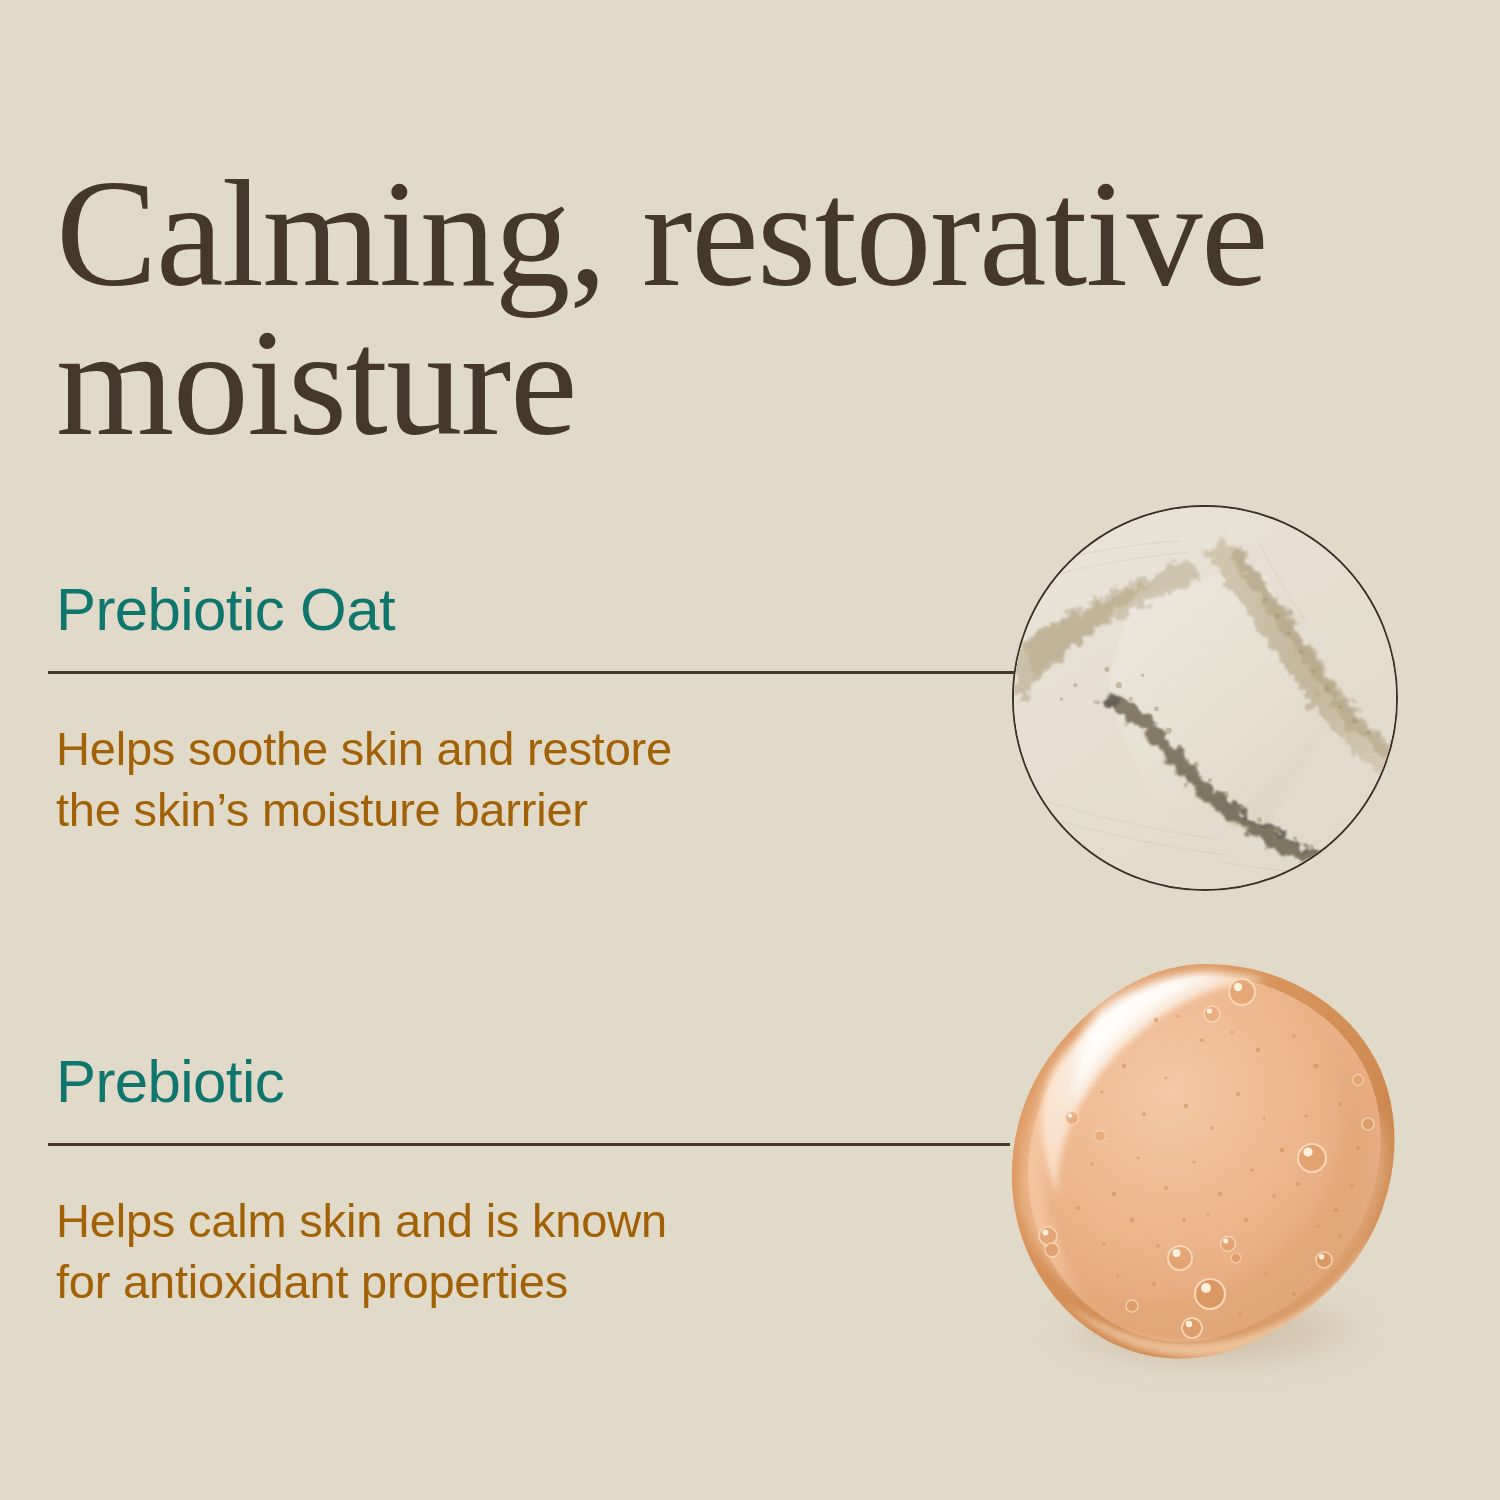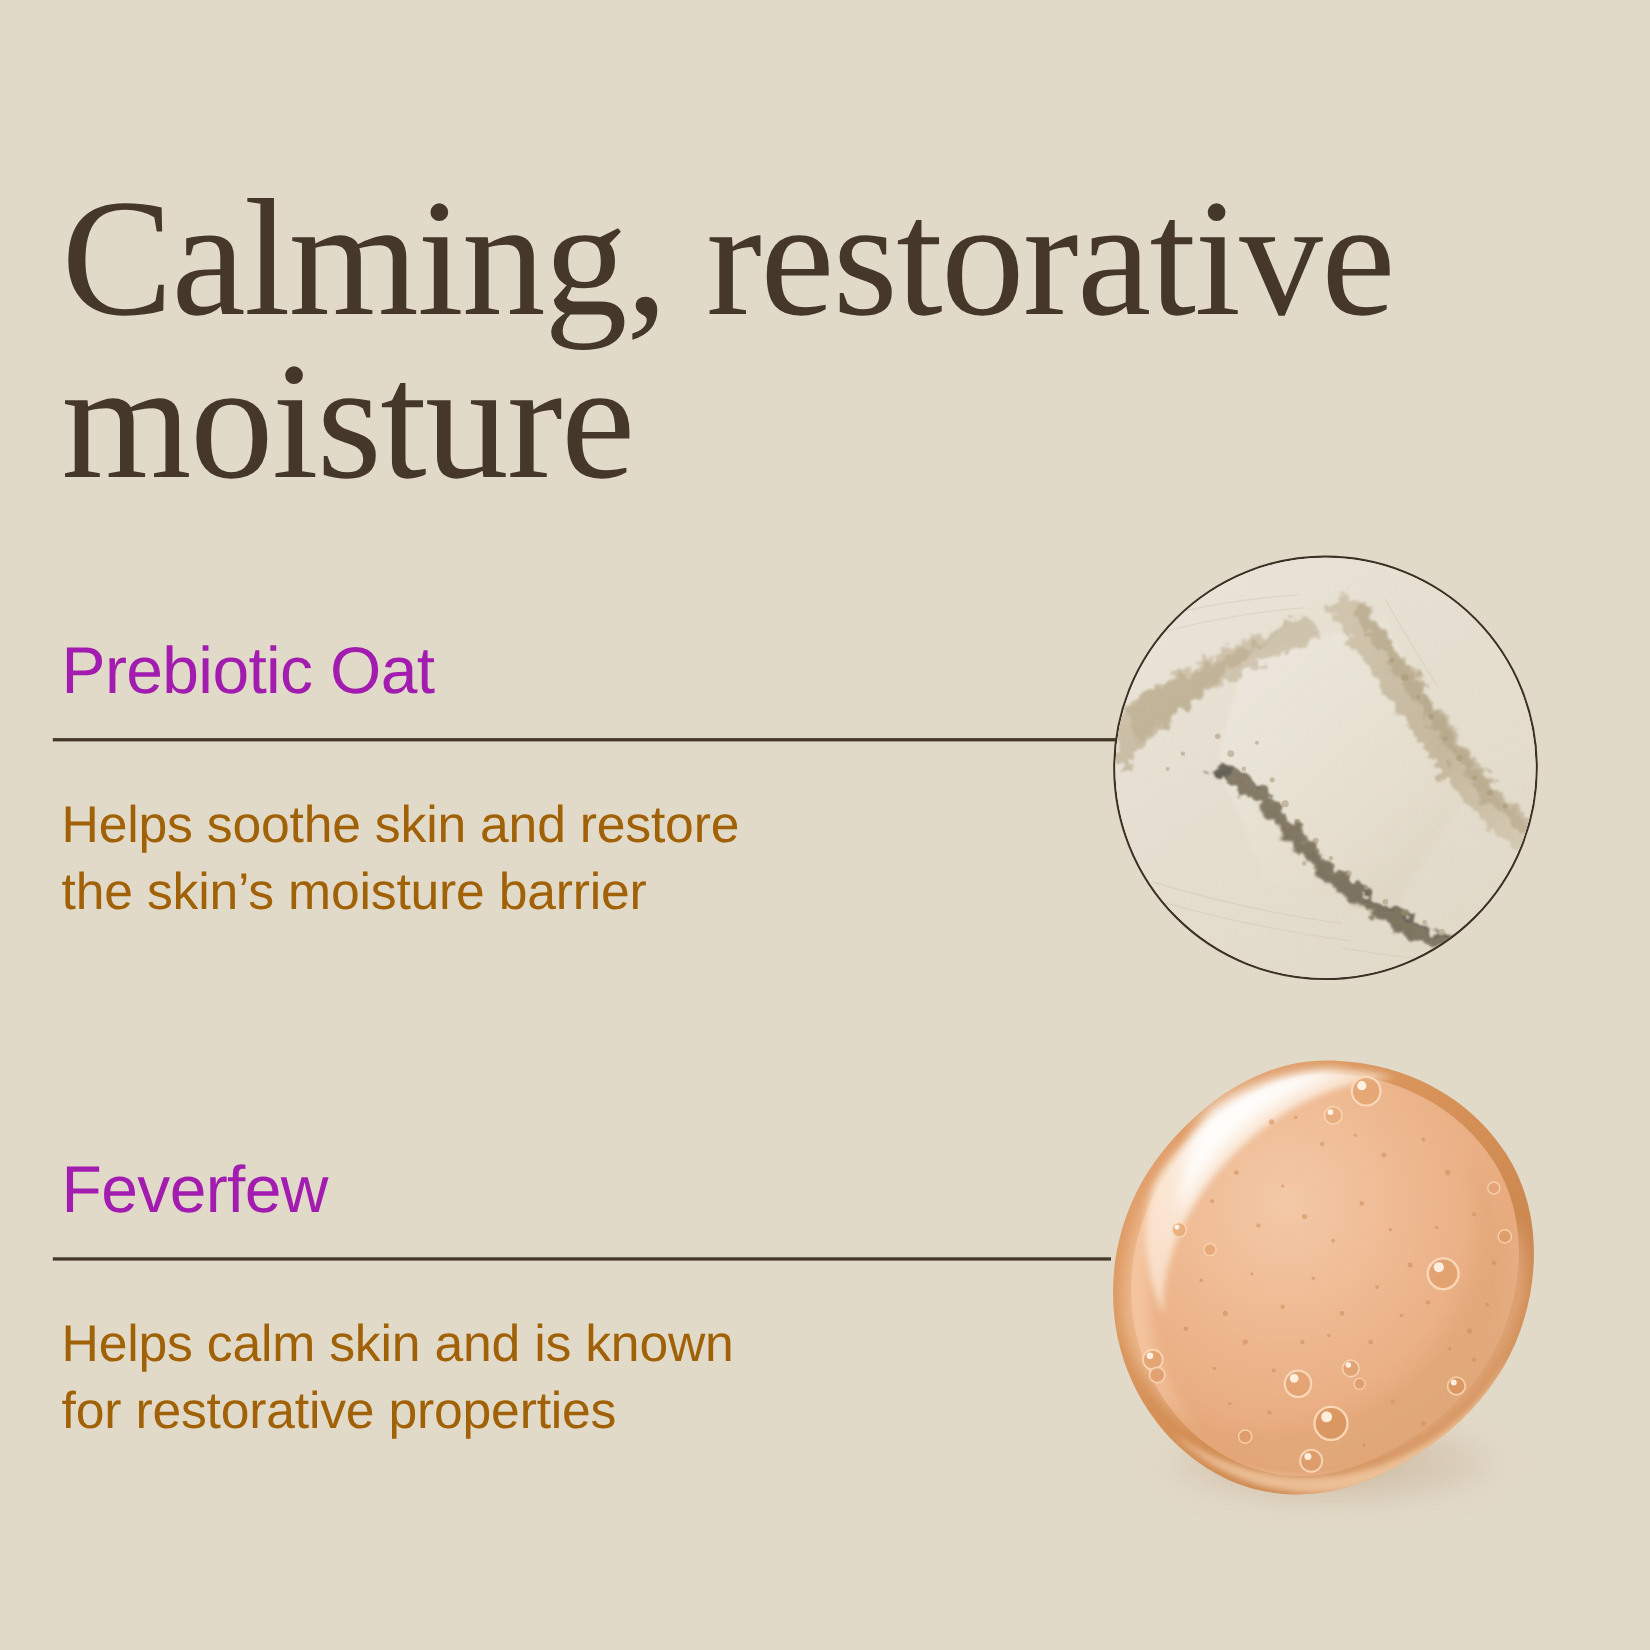--- a/index.html
+++ b/index.html
@@ -44,21 +44,21 @@
   }
   .ingredient.block-1 { top: 578px; }
   .ingredient.block-2 { top: 1050px; }
 
   .ing-title {
     font-family: "Liberation Sans", sans-serif;
     font-weight: 400;
     font-size: 60px;
     line-height: 1.05;
     letter-spacing: -0.6px;
-    color: #a21caf;
+    color: #0f766e;
     margin: 0 0 0 8px;
     padding: 0;
   }
 
   .rule {
     height: 0;
     border: 0;
     border-top: 3px solid #45372a;
     margin: 30px 0 0 0;
     padding: 0;
@@ -115,24 +115,24 @@
 moisture</h1>
 
   <div class="ingredient block-1">
     <h2 class="ing-title">Prebiotic Oat</h2>
     <hr class="rule rule-1">
     <p class="ing-desc">Helps soothe skin and restore
 the skin’s moisture barrier</p>
   </div>
 
   <div class="ingredient block-2">
-    <h2 class="ing-title">Feverfew</h2>
+    <h2 class="ing-title">Prebiotic</h2>
     <hr class="rule rule-2">
     <p class="ing-desc">Helps calm skin and is known
-for restorative properties</p>
+for antioxidant properties</p>
   </div>
 
   <div class="oat-circle">
     <svg class="oat-art" viewBox="0 0 390 390" preserveAspectRatio="none">
       <defs>
         <linearGradient id="oatBase" x1="0" y1="0" x2="0.7" y2="1">
           <stop offset="0%" stop-color="#f2eee6"></stop>
           <stop offset="45%" stop-color="#ece6da"></stop>
           <stop offset="100%" stop-color="#e6dfd0"></stop>
         </linearGradient>

